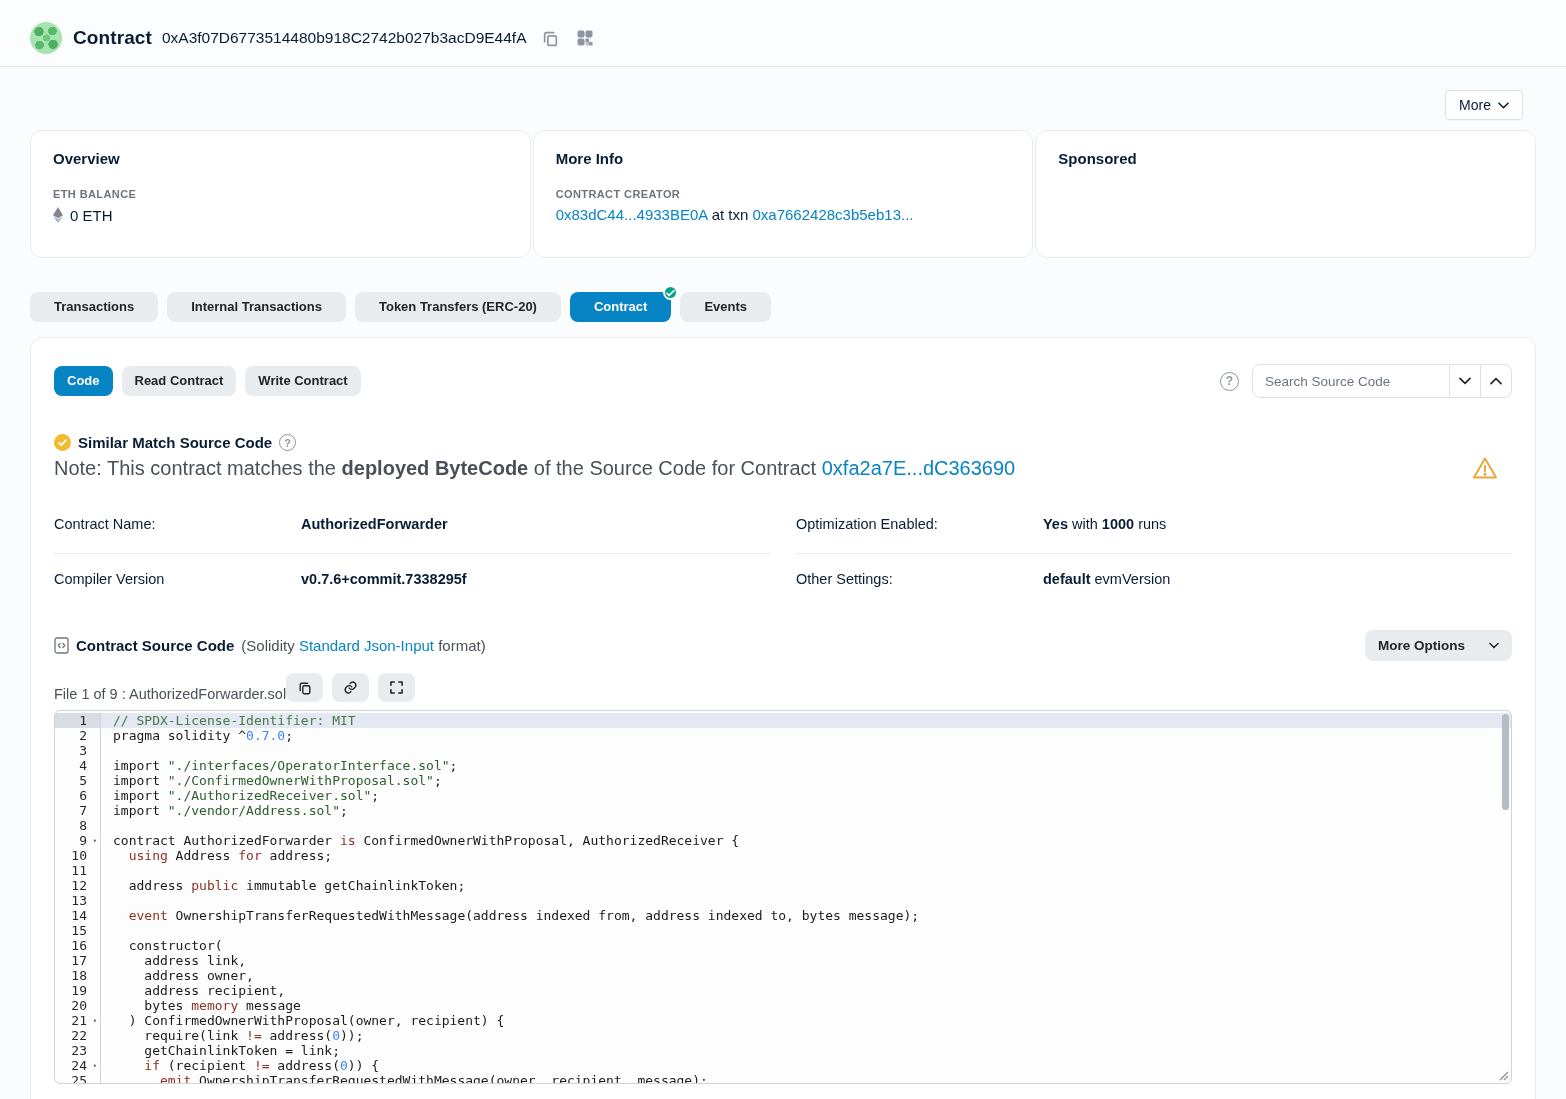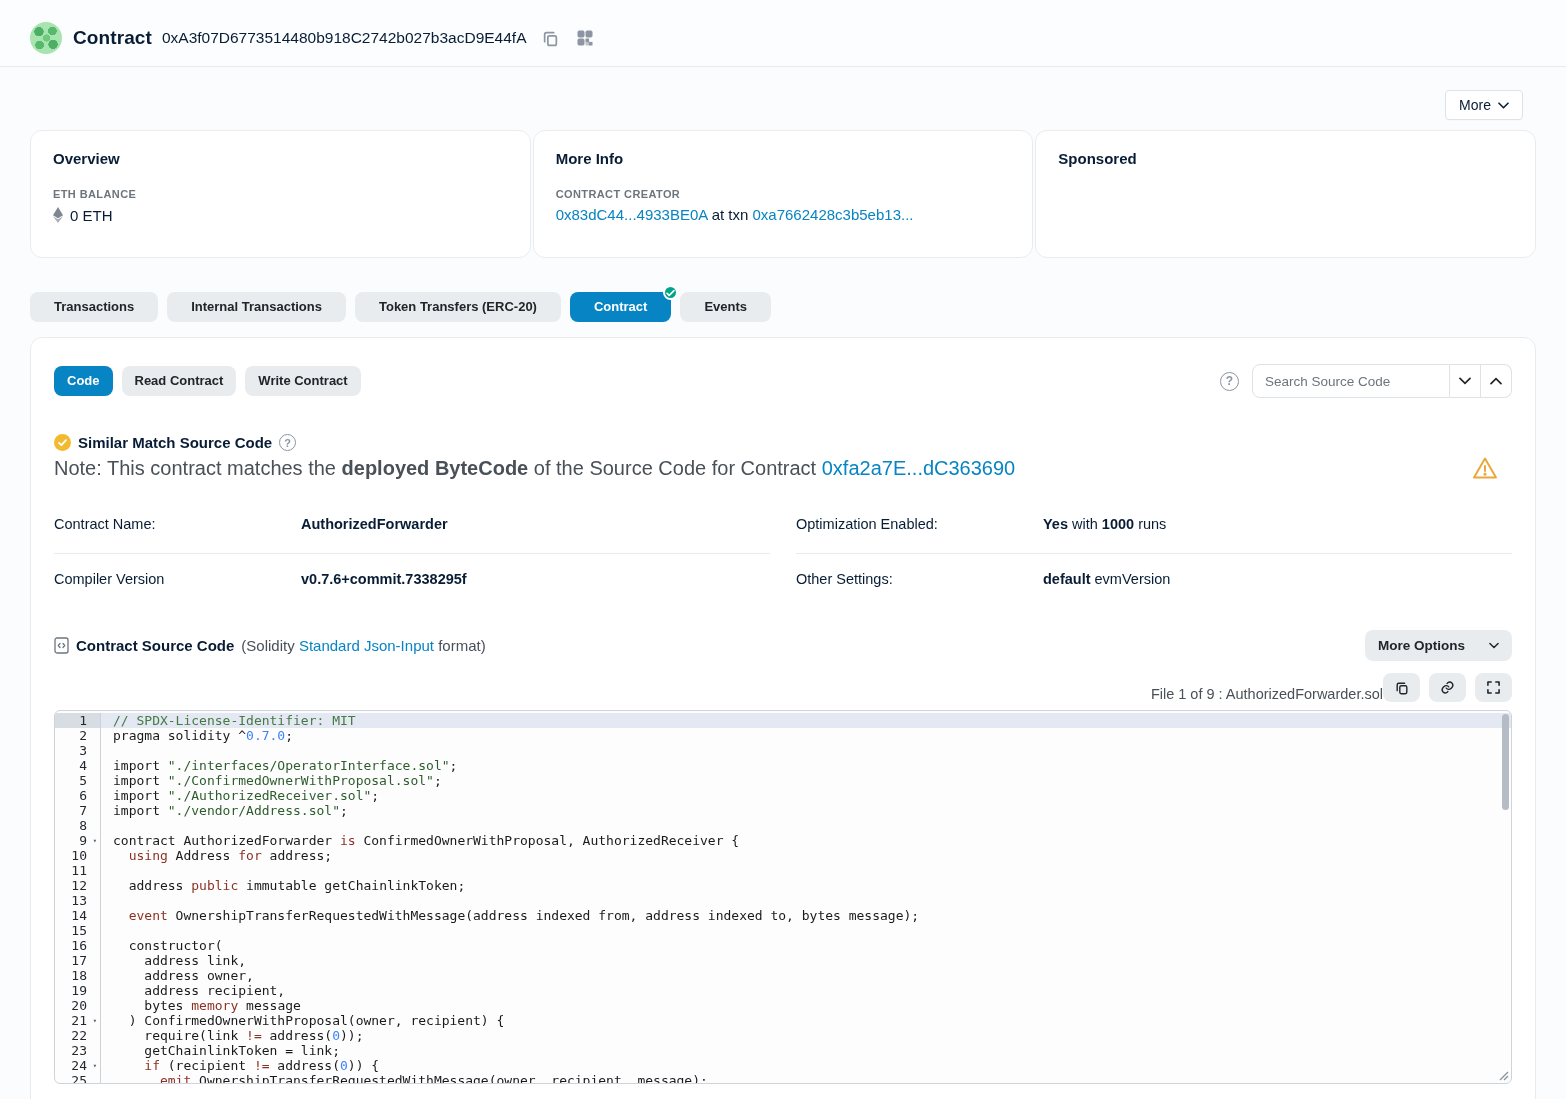--- a/index.html
+++ b/index.html
@@ -85,21 +85,21 @@
   .info-row + .info-row{padding-top:17px}
   .info-label{width:247px;flex:none;font-size:14.5px;color:#081d35}
   .info-value{font-size:14.5px;font-weight:700}
   .info-value .reg{font-weight:400}
   
   .source-header{display:flex;align-items:center;gap:7px;margin-top:22px}
   .source-title{font-size:15px;font-weight:700}
   .source-format{font-size:15px;color:#495057}
   .more-options-btn{margin-left:auto;display:flex;align-items:center;gap:24px;background:var(--pill);border:none;
     border-radius:8px;padding:8px 13px;font-size:13.5px;font-weight:600;color:#212529;font-family:inherit;cursor:pointer}
-  .file-row{display:flex;align-items:flex-end;justify-content:flex-end;margin-top:12px}
+  .file-row{display:flex;align-items:flex-end;justify-content:flex-start;margin-top:12px}
   .file-label{font-size:14.5px;color:#495057}
   .code-actions{display:flex;gap:9px}
   .code-action-btn{width:37px;height:29px;background:var(--pill);border:none;border-radius:8px;cursor:pointer;
     display:flex;align-items:center;justify-content:center;padding:0}
   
   .code-block{position:relative;margin-top:8px;border:1px solid #ced4da;border-radius:6px;background:#fdfdfe;
     height:374px;overflow:hidden;font-family:"DejaVu Sans Mono", monospace;font-size:13px;line-height:15px}
   .code-inner{display:flex;padding-top:2px;height:100%}
   .gutter{width:46px;flex:none;text-align:right;color:#24292e;border-right:1px solid #cdd2da}
   .gl{position:relative;height:15px;padding-right:13px}

